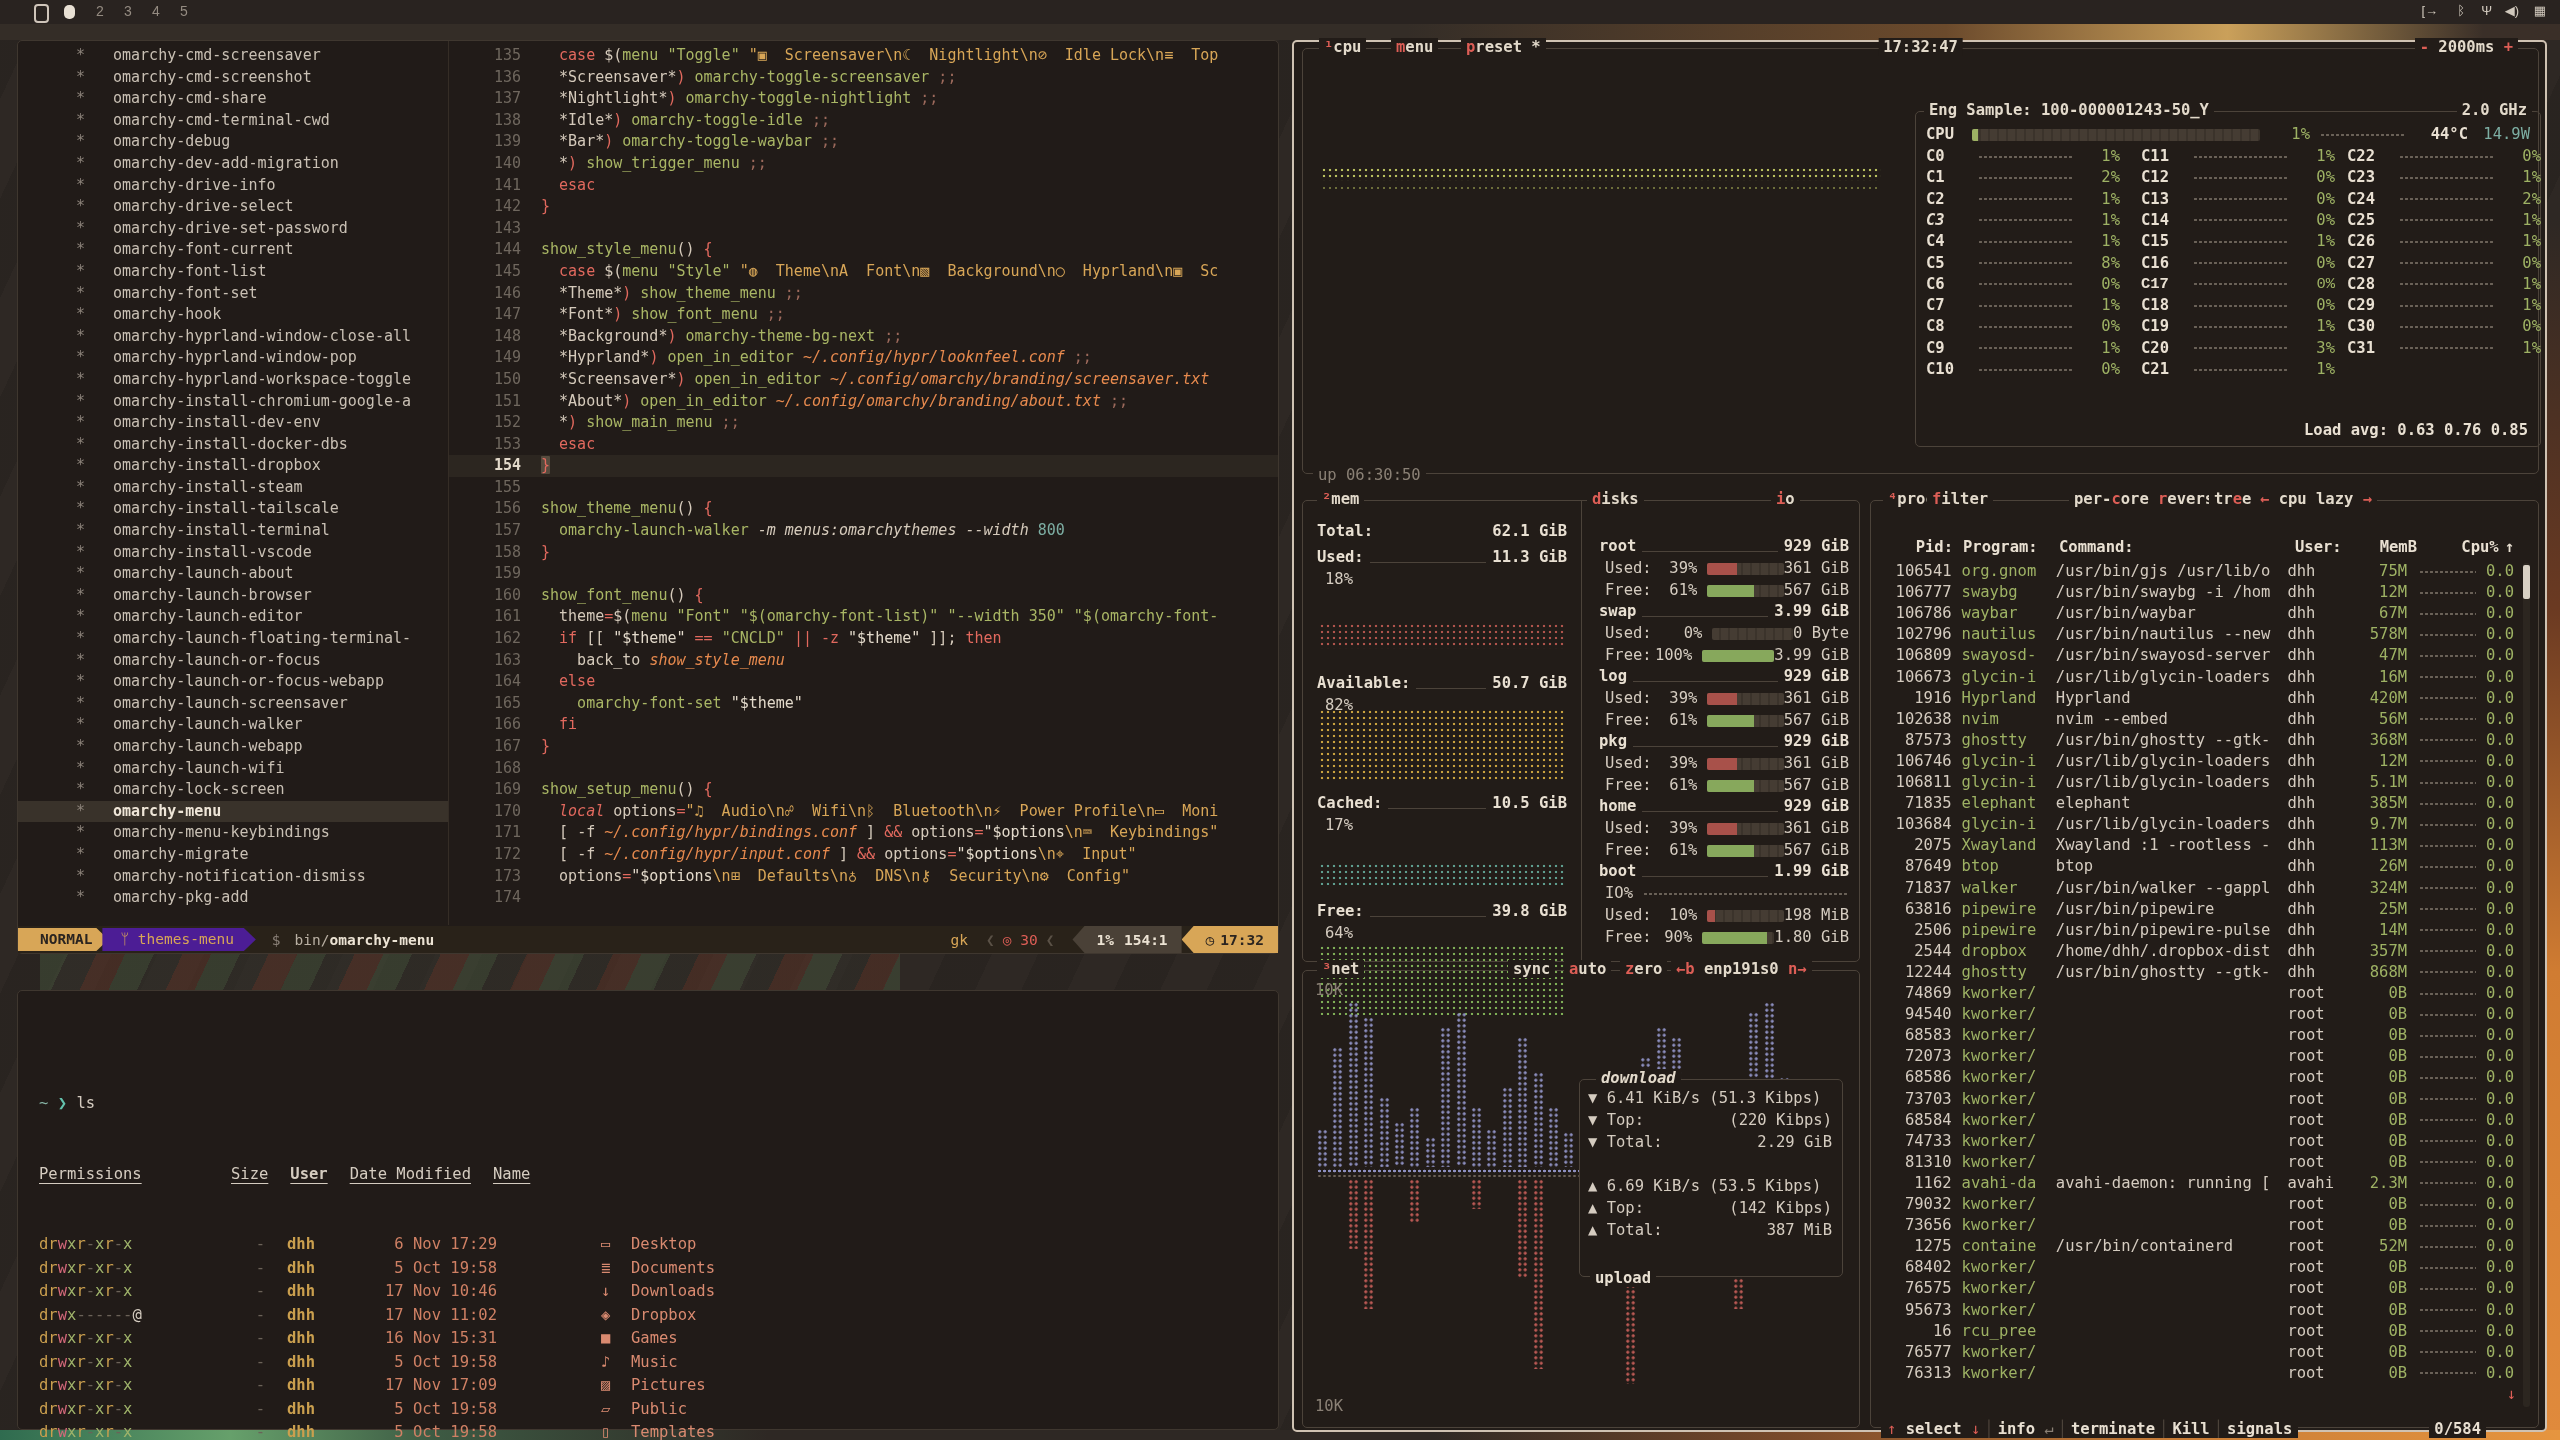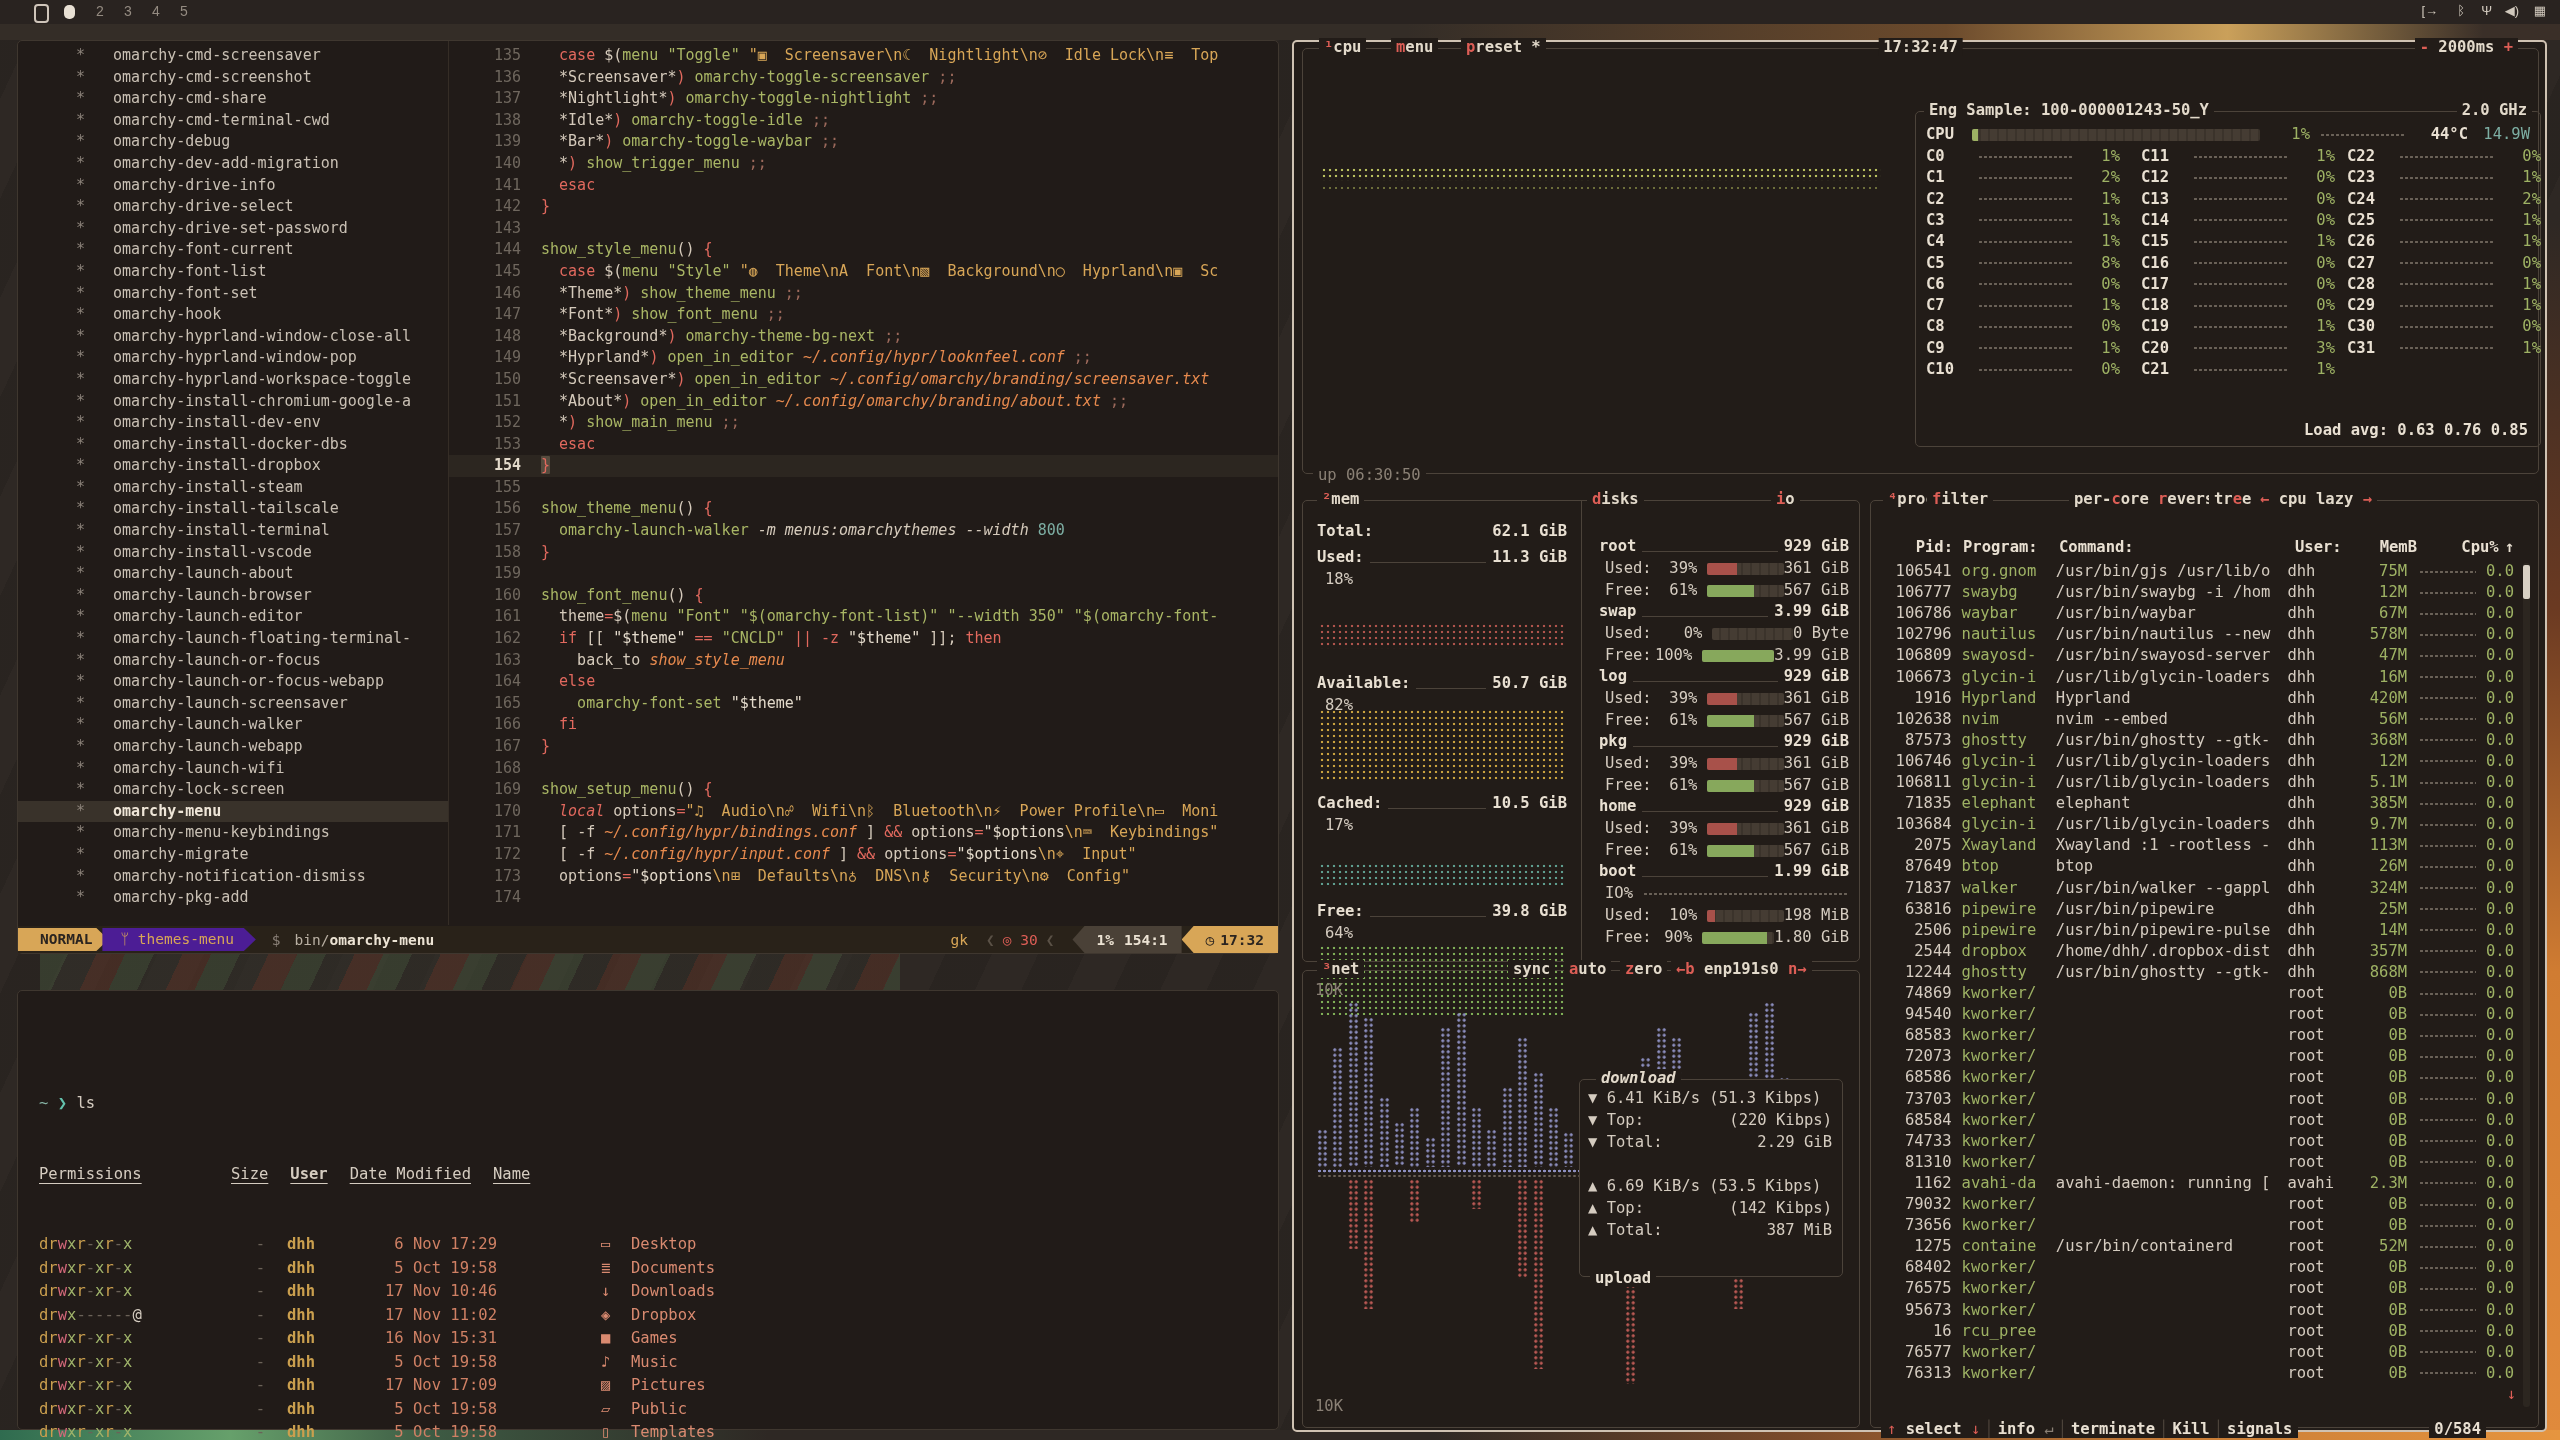--- a/index.html
+++ b/index.html
@@ -220,37 +220,37 @@
         <span class="grn" style="width:40px;text-align:right;">1%</span>
         <div class="dots" style="width:86px;margin:0 10px;"></div>
         <span class="wb" style="width:52px;text-align:right;">44°C</span>
         <span class="teal" style="width:62px;text-align:right;">14.9W</span>
       </div>
       <div id="corecols">
           <div class="ccol" style="position: absolute; left: 10px; top: 34px; width: 198px;">
             <div class="brow" style="left: 0px; right: 4px; top: 0px; position: absolute; display: flex;"><span class="wb" style="width: 44px;">C0</span><div class="dots" style="flex: 1 1 0%; margin: 0px 8px;"></div><span class="grn" style="width: 40px; text-align: right;">1%</span></div>
             <div class="brow" style="left: 0px; right: 4px; top: 21.3px; position: absolute; display: flex;"><span class="wb" style="width: 44px;">C1</span><div class="dots" style="flex: 1 1 0%; margin: 0px 8px;"></div><span class="grn" style="width: 40px; text-align: right;">2%</span></div>
             <div class="brow" style="left: 0px; right: 4px; top: 42.6px; position: absolute; display: flex;"><span class="wb" style="width: 44px;">C2</span><div class="dots" style="flex: 1 1 0%; margin: 0px 8px;"></div><span class="grn" style="width: 40px; text-align: right;">1%</span></div>
-            <div class="brow" style="left: 0px; right: 4px; top: 63.9px; position: absolute; display: flex;"><span class="wb" style="width: 44px;">C3</span><div class="dots" style="flex: 1 1 0%; margin: 0px 8px;"></div><span class="grn" style="width: 40px; text-align: right;">1%</span></div>
+            <div class="brow" style="left: 0px; right: 4px; top: 63.9px; position: absolute; display: flex;"><span class="wb" style="width: 44px; font-style: italic;">C3</span><div class="dots" style="flex: 1 1 0%; margin: 0px 8px;"></div><span class="grn" style="width: 40px; text-align: right;">1%</span></div>
             <div class="brow" style="left: 0px; right: 4px; top: 85.2px; position: absolute; display: flex;"><span class="wb" style="width: 44px;">C4</span><div class="dots" style="flex: 1 1 0%; margin: 0px 8px;"></div><span class="grn" style="width: 40px; text-align: right;">1%</span></div>
             <div class="brow" style="left: 0px; right: 4px; top: 106.5px; position: absolute; display: flex;"><span class="wb" style="width: 44px;">C5</span><div class="dots" style="flex: 1 1 0%; margin: 0px 8px;"></div><span class="grn" style="width: 40px; text-align: right;">8%</span></div>
             <div class="brow" style="left: 0px; right: 4px; top: 127.8px; position: absolute; display: flex;"><span class="wb" style="width: 44px;">C6</span><div class="dots" style="flex: 1 1 0%; margin: 0px 8px;"></div><span class="grn" style="width: 40px; text-align: right;">0%</span></div>
             <div class="brow" style="left: 0px; right: 4px; top: 149.1px; position: absolute; display: flex;"><span class="wb" style="width: 44px;">C7</span><div class="dots" style="flex: 1 1 0%; margin: 0px 8px;"></div><span class="grn" style="width: 40px; text-align: right;">1%</span></div>
             <div class="brow" style="left: 0px; right: 4px; top: 170.4px; position: absolute; display: flex;"><span class="wb" style="width: 44px;">C8</span><div class="dots" style="flex: 1 1 0%; margin: 0px 8px;"></div><span class="grn" style="width: 40px; text-align: right;">0%</span></div>
             <div class="brow" style="left: 0px; right: 4px; top: 191.7px; position: absolute; display: flex;"><span class="wb" style="width: 44px;">C9</span><div class="dots" style="flex: 1 1 0%; margin: 0px 8px;"></div><span class="grn" style="width: 40px; text-align: right;">1%</span></div>
             <div class="brow" style="left: 0px; right: 4px; top: 213px; position: absolute; display: flex;"><span class="wb" style="width: 44px;">C10</span><div class="dots" style="flex: 1 1 0%; margin: 0px 8px;"></div><span class="grn" style="width: 40px; text-align: right;">0%</span></div>
           </div>
           <div class="ccol" style="position: absolute; left: 216px; top: 34px; width: 198px; border-left: 1px solid rgb(76, 67, 58); padding-left: 8px;">
             <div class="brow" style="left: 8px; right: 4px; top: 0px; position: absolute; display: flex;"><span class="wb" style="width: 44px;">C11</span><div class="dots" style="flex: 1 1 0%; margin: 0px 8px;"></div><span class="grn" style="width: 40px; text-align: right;">1%</span></div>
             <div class="brow" style="left: 8px; right: 4px; top: 21.3px; position: absolute; display: flex;"><span class="wb" style="width: 44px;">C12</span><div class="dots" style="flex: 1 1 0%; margin: 0px 8px;"></div><span class="grn" style="width: 40px; text-align: right;">0%</span></div>
             <div class="brow" style="left: 8px; right: 4px; top: 42.6px; position: absolute; display: flex;"><span class="wb" style="width: 44px;">C13</span><div class="dots" style="flex: 1 1 0%; margin: 0px 8px;"></div><span class="grn" style="width: 40px; text-align: right;">0%</span></div>
             <div class="brow" style="left: 8px; right: 4px; top: 63.9px; position: absolute; display: flex;"><span class="wb" style="width: 44px;">C14</span><div class="dots" style="flex: 1 1 0%; margin: 0px 8px;"></div><span class="grn" style="width: 40px; text-align: right;">0%</span></div>
             <div class="brow" style="left: 8px; right: 4px; top: 85.2px; position: absolute; display: flex;"><span class="wb" style="width: 44px;">C15</span><div class="dots" style="flex: 1 1 0%; margin: 0px 8px;"></div><span class="grn" style="width: 40px; text-align: right;">1%</span></div>
             <div class="brow" style="left: 8px; right: 4px; top: 106.5px; position: absolute; display: flex;"><span class="wb" style="width: 44px;">C16</span><div class="dots" style="flex: 1 1 0%; margin: 0px 8px;"></div><span class="grn" style="width: 40px; text-align: right;">0%</span></div>
-            <div class="brow" style="left: 8px; right: 4px; top: 127.8px; position: absolute; display: flex;"><span class="wb" style="width: 44px;">C17</span><div class="dots" style="flex: 1 1 0%; margin: 0px 8px;"></div><span class="grn" style="width: 40px; text-align: right;">0%</span></div>
+            <div class="brow" style="left: 8px; right: 4px; top: 127.8px; position: absolute; display: flex; font-family: Liberation Mono, monospace;"><span class="wb" style="width: 44px;">C17</span><div class="dots" style="flex: 1 1 0%; margin: 0px 8px;"></div><span class="grn" style="width: 40px; text-align: right;">0%</span></div>
             <div class="brow" style="left: 8px; right: 4px; top: 149.1px; position: absolute; display: flex;"><span class="wb" style="width: 44px;">C18</span><div class="dots" style="flex: 1 1 0%; margin: 0px 8px;"></div><span class="grn" style="width: 40px; text-align: right;">0%</span></div>
             <div class="brow" style="left: 8px; right: 4px; top: 170.4px; position: absolute; display: flex;"><span class="wb" style="width: 44px;">C19</span><div class="dots" style="flex: 1 1 0%; margin: 0px 8px;"></div><span class="grn" style="width: 40px; text-align: right;">1%</span></div>
             <div class="brow" style="left: 8px; right: 4px; top: 191.7px; position: absolute; display: flex;"><span class="wb" style="width: 44px;">C20</span><div class="dots" style="flex: 1 1 0%; margin: 0px 8px;"></div><span class="grn" style="width: 40px; text-align: right;">3%</span></div>
             <div class="brow" style="left: 8px; right: 4px; top: 213px; position: absolute; display: flex;"><span class="wb" style="width: 44px;">C21</span><div class="dots" style="flex: 1 1 0%; margin: 0px 8px;"></div><span class="grn" style="width: 40px; text-align: right;">1%</span></div>
           </div>
           <div class="ccol" style="position: absolute; left: 422px; top: 34px; width: 198px; border-left: 1px solid rgb(76, 67, 58); padding-left: 8px;">
             <div class="brow" style="left: 8px; right: 4px; top: 0px; position: absolute; display: flex;"><span class="wb" style="width: 44px;">C22</span><div class="dots" style="flex: 1 1 0%; margin: 0px 8px;"></div><span class="grn" style="width: 40px; text-align: right;">0%</span></div>
             <div class="brow" style="left: 8px; right: 4px; top: 21.3px; position: absolute; display: flex;"><span class="wb" style="width: 44px;">C23</span><div class="dots" style="flex: 1 1 0%; margin: 0px 8px;"></div><span class="grn" style="width: 40px; text-align: right;">1%</span></div>
             <div class="brow" style="left: 8px; right: 4px; top: 42.6px; position: absolute; display: flex;"><span class="wb" style="width: 44px;">C24</span><div class="dots" style="flex: 1 1 0%; margin: 0px 8px;"></div><span class="grn" style="width: 40px; text-align: right;">2%</span></div>
             <div class="brow" style="left: 8px; right: 4px; top: 63.9px; position: absolute; display: flex;"><span class="wb" style="width: 44px;">C25</span><div class="dots" style="flex: 1 1 0%; margin: 0px 8px;"></div><span class="grn" style="width: 40px; text-align: right;">1%</span></div>

